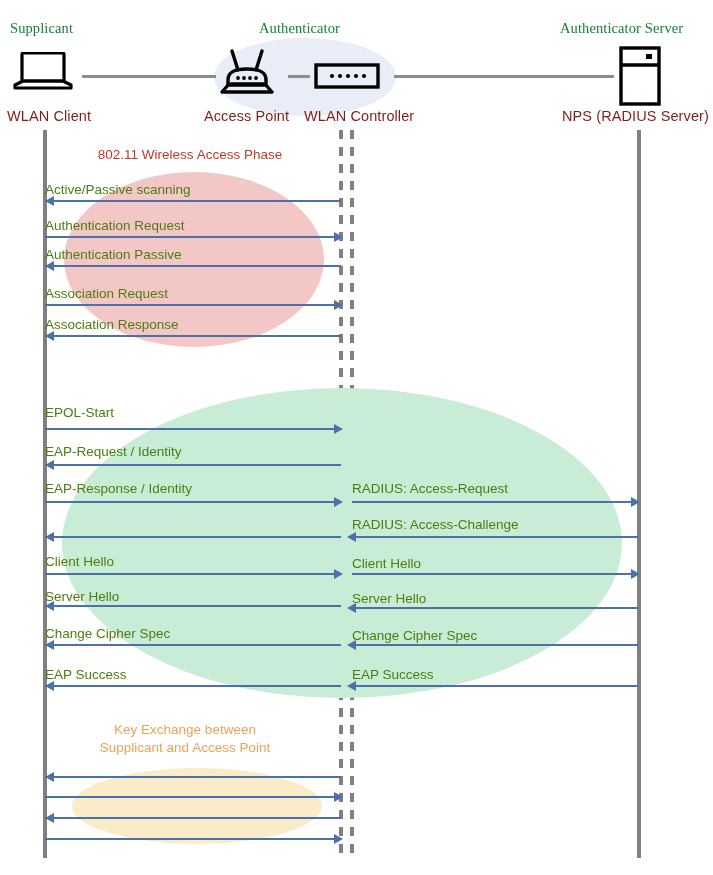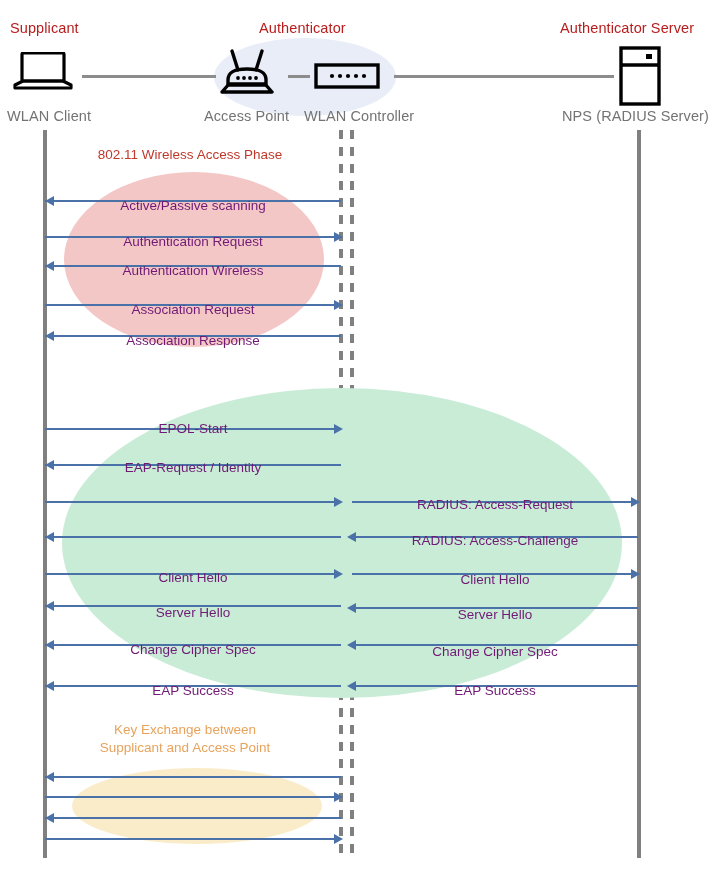--- a/index.html
+++ b/index.html
@@ -1,39 +1,39 @@
 <!DOCTYPE html>
 <html><head>
 <meta charset="utf-8">
 <style>
   html,body{margin:0;padding:0;background:#ffffff;}
   body{width:713px;height:875px;font-family:"Liberation Sans",sans-serif;overflow:hidden;}
   #stage{position:relative;width:713px;height:875px;background:#fff;}
 
   .lbl{position:absolute;white-space:nowrap;}
-  .role-title{font-size:14.5px;color:#b91c1c;letter-spacing:.1px;}
-  .dev-name{font-size:14.5px;color:#737373;letter-spacing:.1px;}
+  .role-title{font-size:14.5px;color:#15803d;letter-spacing:.1px;font-family:Liberation Serif, serif;}
+  .dev-name{font-size:14.5px;color:#7f1d1d;letter-spacing:.1px;}
 
   .link-line{position:absolute;height:3px;background:#8c8c8c;}
 
   .hdr-ellipse{position:absolute;border-radius:50%;background:#e8edf7;}
 
   .lifeline{position:absolute;width:4px;background:#808080;}
   .lifeline-dashed{position:absolute;width:4px;
      background:repeating-linear-gradient(to bottom,#808080 0 9px,transparent 9px 17px);}
 
   .phase-ellipse{position:absolute;border-radius:50%;}
 
   .phase-title{position:absolute;white-space:nowrap;font-size:13.5px;text-align:center;line-height:18px;}
 
   .msg{position:absolute;height:2px;background:#4a72a8;}
   .arrowhead{position:absolute;width:0;height:0;}
   .arrow-right{border-top:5px solid transparent;border-bottom:5px solid transparent;border-left:9px solid #4a72a8;}
   .arrow-left{border-top:5px solid transparent;border-bottom:5px solid transparent;border-right:9px solid #4a72a8;}
-  .msg-label{position:absolute;white-space:nowrap;font-size:13.5px;color:#701a75;text-align:center;margin-top:16px;}
+  .msg-label{position:absolute;white-space:nowrap;font-size:13.5px;color:#4d7c0f;}
 
   .icon{position:absolute;}
 </style>
 </head>
 <body>
 
 <div id="stage">
 
   <div class="hdr-ellipse" style="left:214px;top:38px;width:182px;height:78px;"></div>
 
@@ -105,40 +105,41 @@
   <div class="msg" style="left:45px;top:200px;width:296px;"></div>
   <div class="arrowhead arrow-left" style="left:45px;top:196px;"></div>
   <div class="msg-label" style="left:45px;top:182px;width:296px;">Active/Passive scanning</div>
 
   <div class="msg" style="left:45px;top:236px;width:296px;"></div>
   <div class="arrowhead arrow-right" style="left:334px;top:232px;"></div>
   <div class="msg-label" style="left:45px;top:218px;width:296px;">Authentication Request</div>
 
   <div class="msg" style="left:45px;top:265px;width:296px;"></div>
   <div class="arrowhead arrow-left" style="left:45px;top:261px;"></div>
-  <div class="msg-label" style="left:45px;top:247px;width:296px;">Authentication Wireless</div>
+  <div class="msg-label" style="left:45px;top:247px;width:296px;">Authentication Passive</div>
 
   <div class="msg" style="left:45px;top:304px;width:296px;"></div>
   <div class="arrowhead arrow-right" style="left:334px;top:300px;"></div>
   <div class="msg-label" style="left:45px;top:286px;width:296px;">Association Request</div>
 
   <div class="msg" style="left:45px;top:335px;width:296px;"></div>
   <div class="arrowhead arrow-left" style="left:45px;top:331px;"></div>
   <div class="msg-label" style="left:45px;top:317px;width:296px;">Association Response</div>
 
   <div class="msg" style="left:45px;top:428px;width:296px;"></div>
   <div class="arrowhead arrow-right" style="left:334px;top:424px;"></div>
   <div class="msg-label" style="left:45px;top:405px;width:296px;">EPOL-Start</div>
 
   <div class="msg" style="left:45px;top:464px;width:296px;"></div>
   <div class="arrowhead arrow-left" style="left:45px;top:460px;"></div>
   <div class="msg-label" style="left:45px;top:444px;width:296px;">EAP-Request / Identity</div>
 
   <div class="msg" style="left:45px;top:501px;width:296px;"></div>
   <div class="arrowhead arrow-right" style="left:334px;top:497px;"></div>
+  <div class="msg-label" style="left:45px;top:481px;width:296px;">EAP-Response / Identity</div>
 
   <div class="msg" style="left:45px;top:536px;width:296px;"></div>
   <div class="arrowhead arrow-left" style="left:45px;top:532px;"></div>
 
   <div class="msg" style="left:45px;top:573px;width:296px;"></div>
   <div class="arrowhead arrow-right" style="left:334px;top:569px;"></div>
   <div class="msg-label" style="left:45px;top:554px;width:296px;">Client Hello</div>
 
   <div class="msg" style="left:45px;top:605px;width:296px;"></div>
   <div class="arrowhead arrow-left" style="left:45px;top:601px;"></div>

